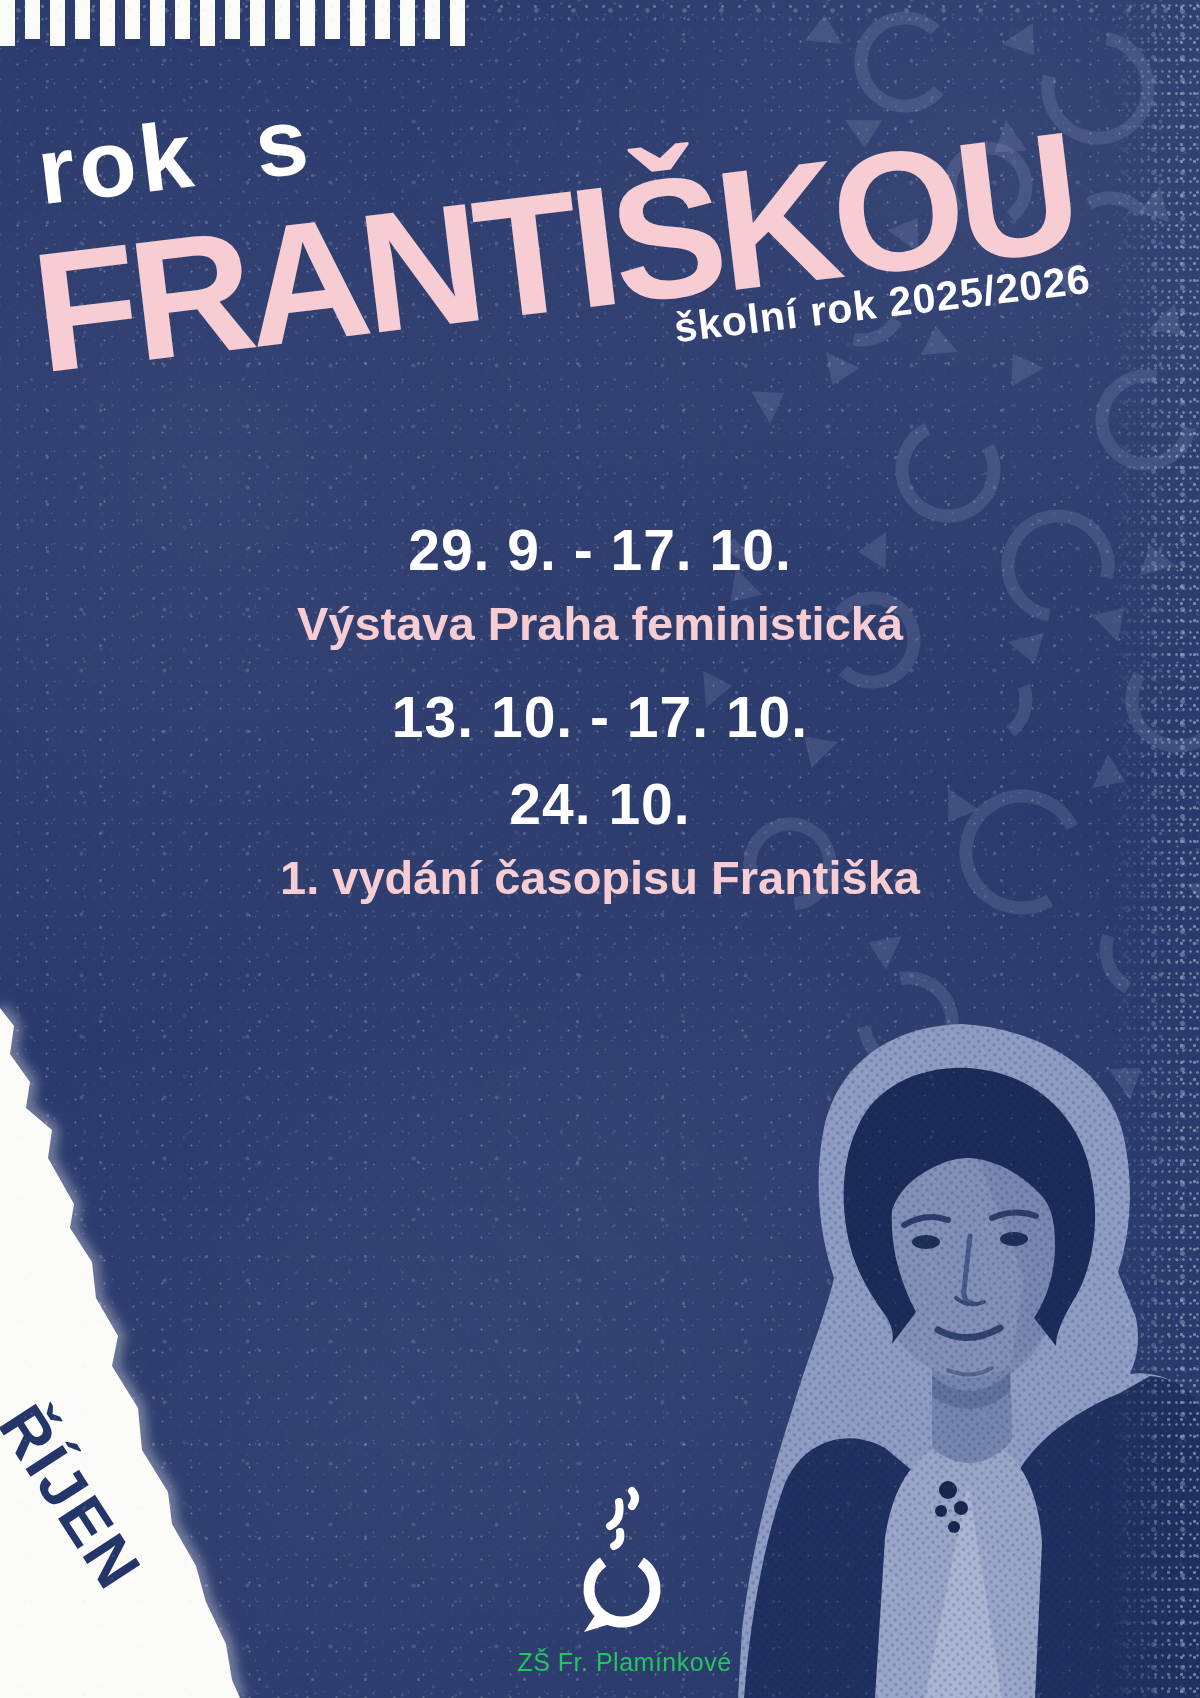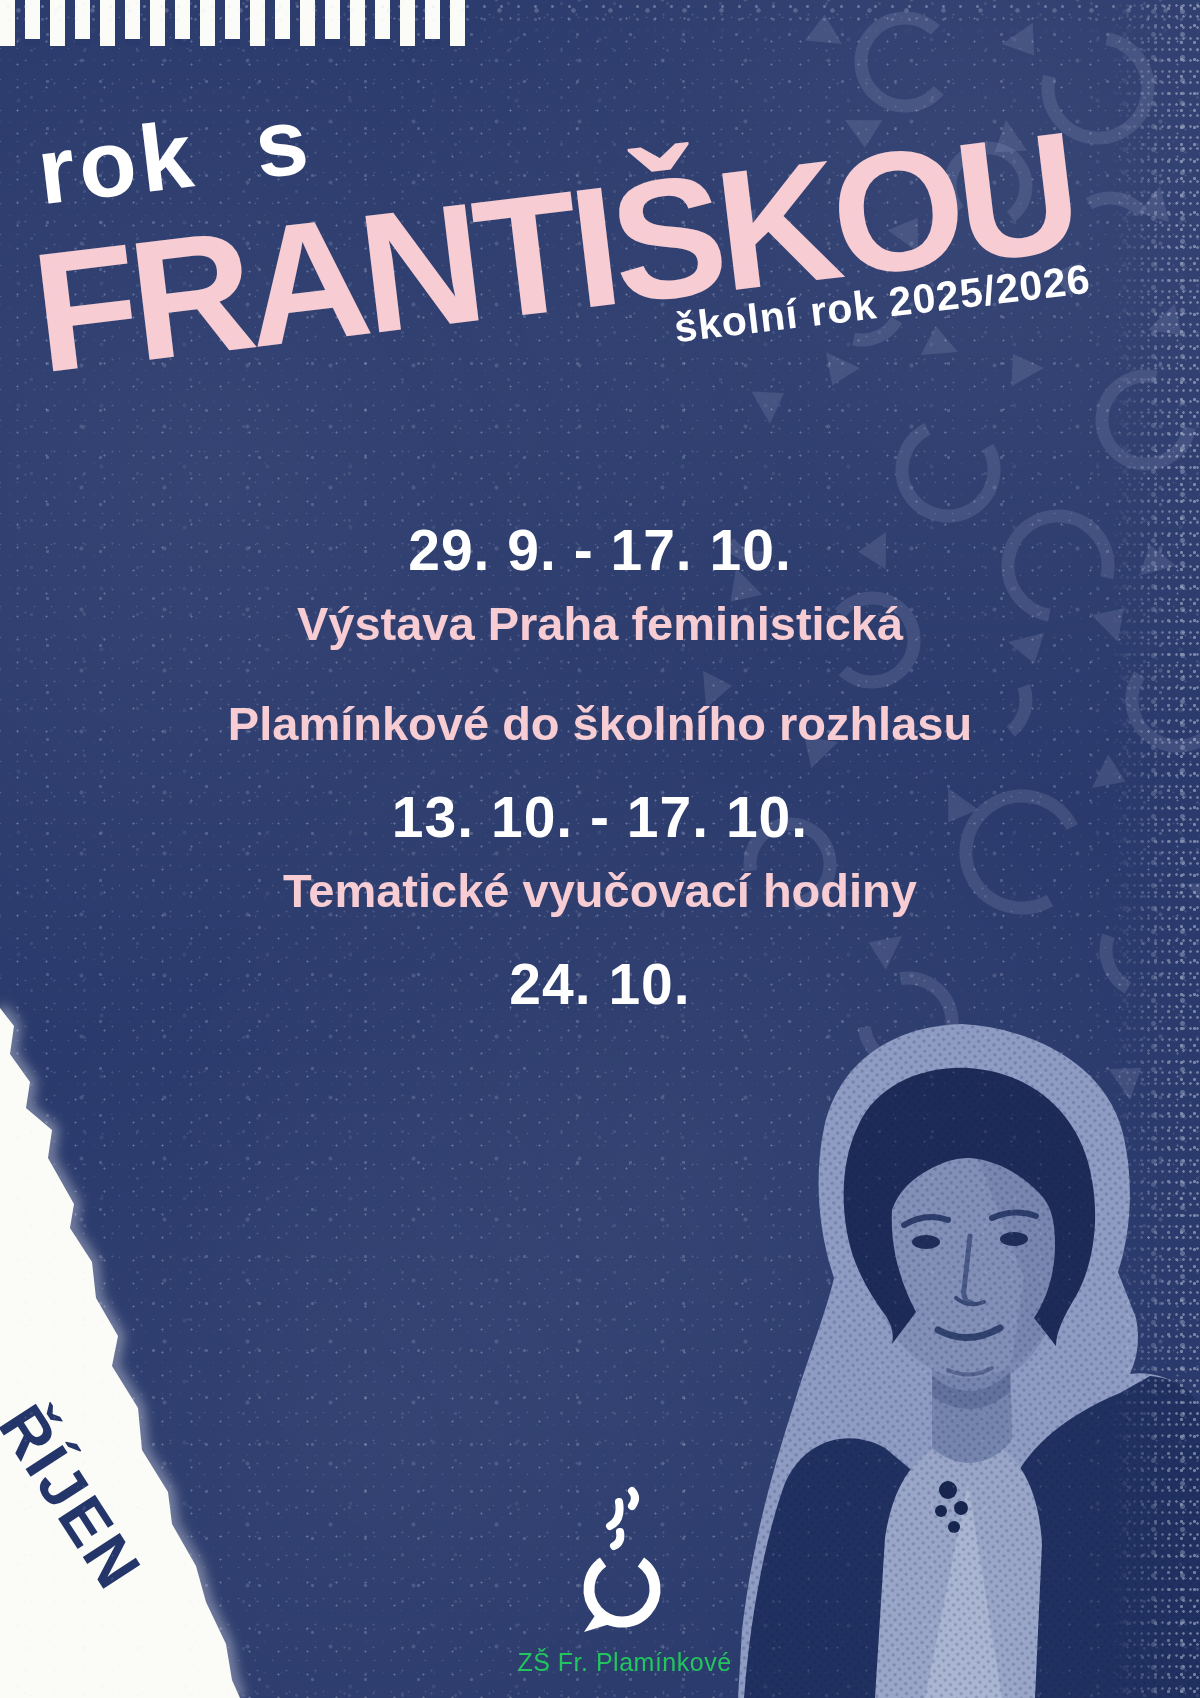--- a/index.html
+++ b/index.html
@@ -201,28 +201,27 @@
     <div class="title-main">FRANTIŠKOU</div>
     <div class="subtitle">školní rok 2025/2026</div>
   </div>
 
   <div class="events">
     <div class="event">
       <div class="event-date">29. 9. - 17. 10.</div>
       <div class="event-line">Výstava Praha feministická</div>
     </div>
     <div class="event">
-      <div class="event-line">Plamínkové do školního rozhlasu</div>
     </div>
     <div class="event">
       <div class="event-date">13. 10. - 17. 10.</div>
-      <div class="event-line">Tematické vyučovací hodiny</div>
     </div>
     <div class="event">
       <div class="event-date">24. 10.</div>
+      <div class="event-line">1. vydání časopisu Františka</div>
     </div>
   </div>
 
   <svg class="wedge" width="300" height="718" viewBox="0 0 300 718">
     <defs>
         <filter id="soft" x="-30%" y="-10%" width="160%" height="120%">
           <feGaussianBlur stdDeviation="6"></feGaussianBlur>
         </filter>
       </defs>
     <path filter="url(#soft)" fill="none" stroke="#FFFFFF" stroke-opacity="0.4" stroke-width="12" d="M0,28 L14,46 L10,74 L30,102 L26,128 L52,150 L48,178 L74,224 L70,248 L92,282 L96,318 L118,356 L112,386 L138,428 L142,470 L168,512 L172,544 L196,586 L206,622 L226,664 L232,700 L240,718"></path>

